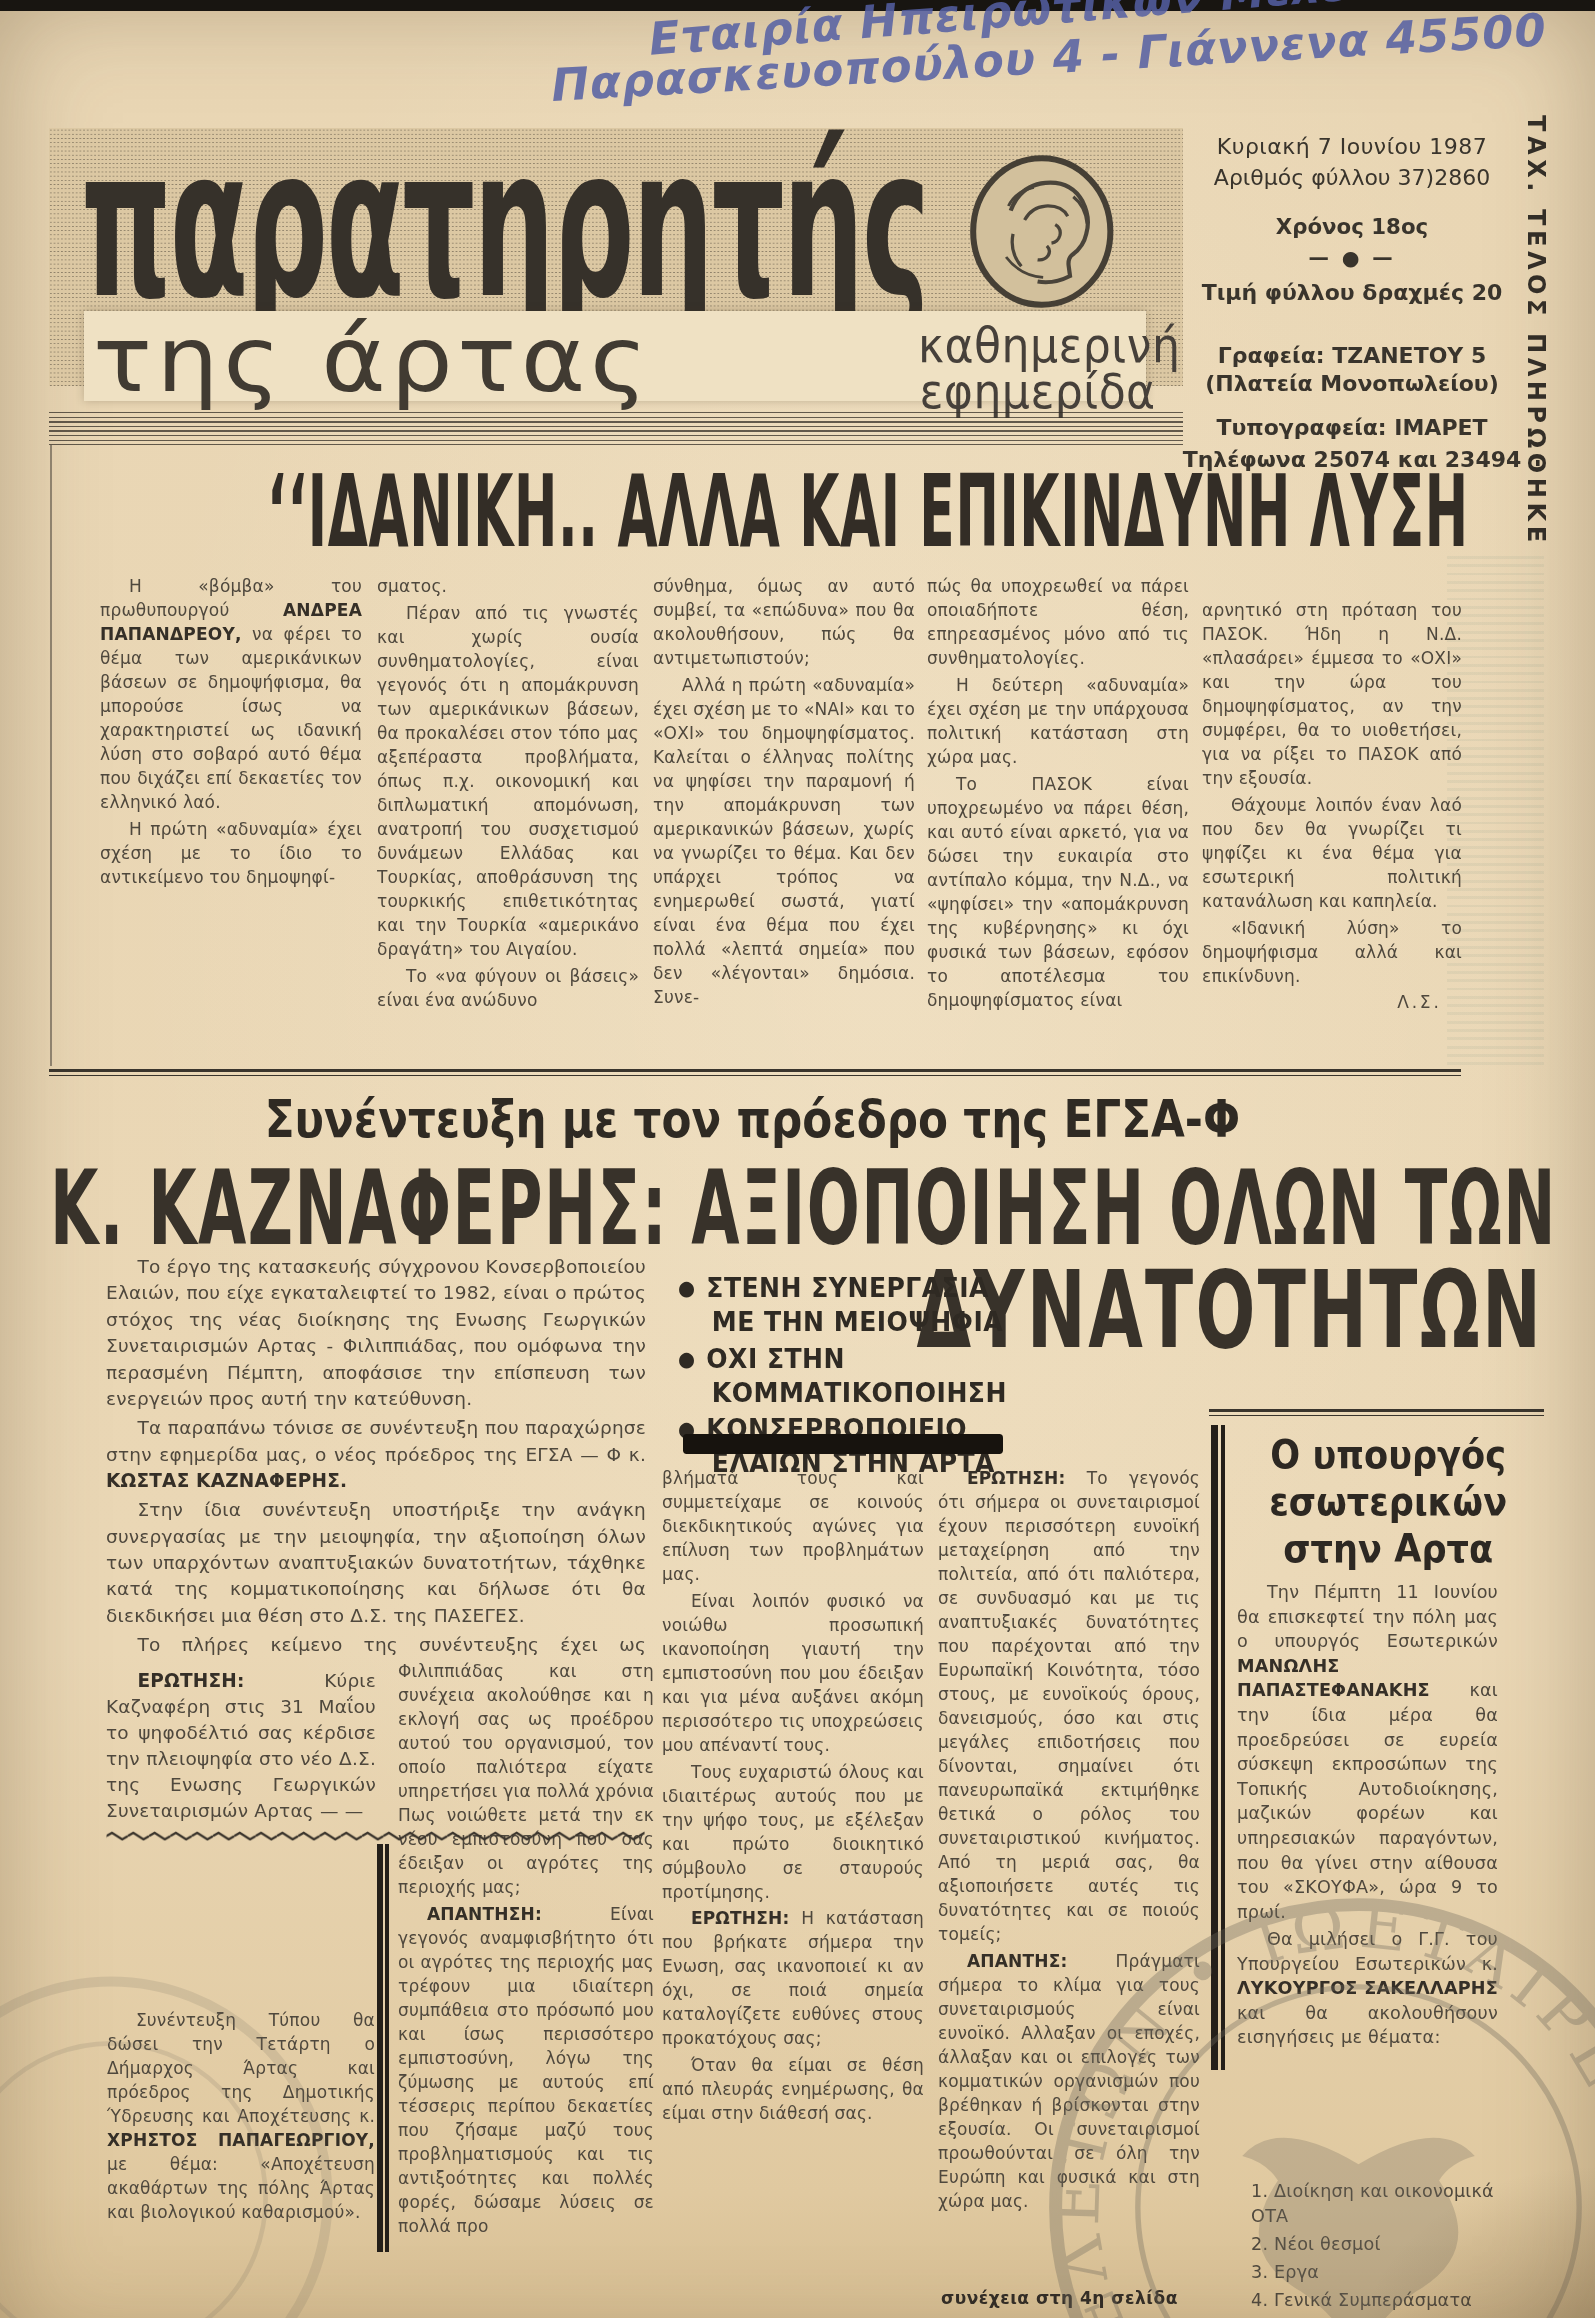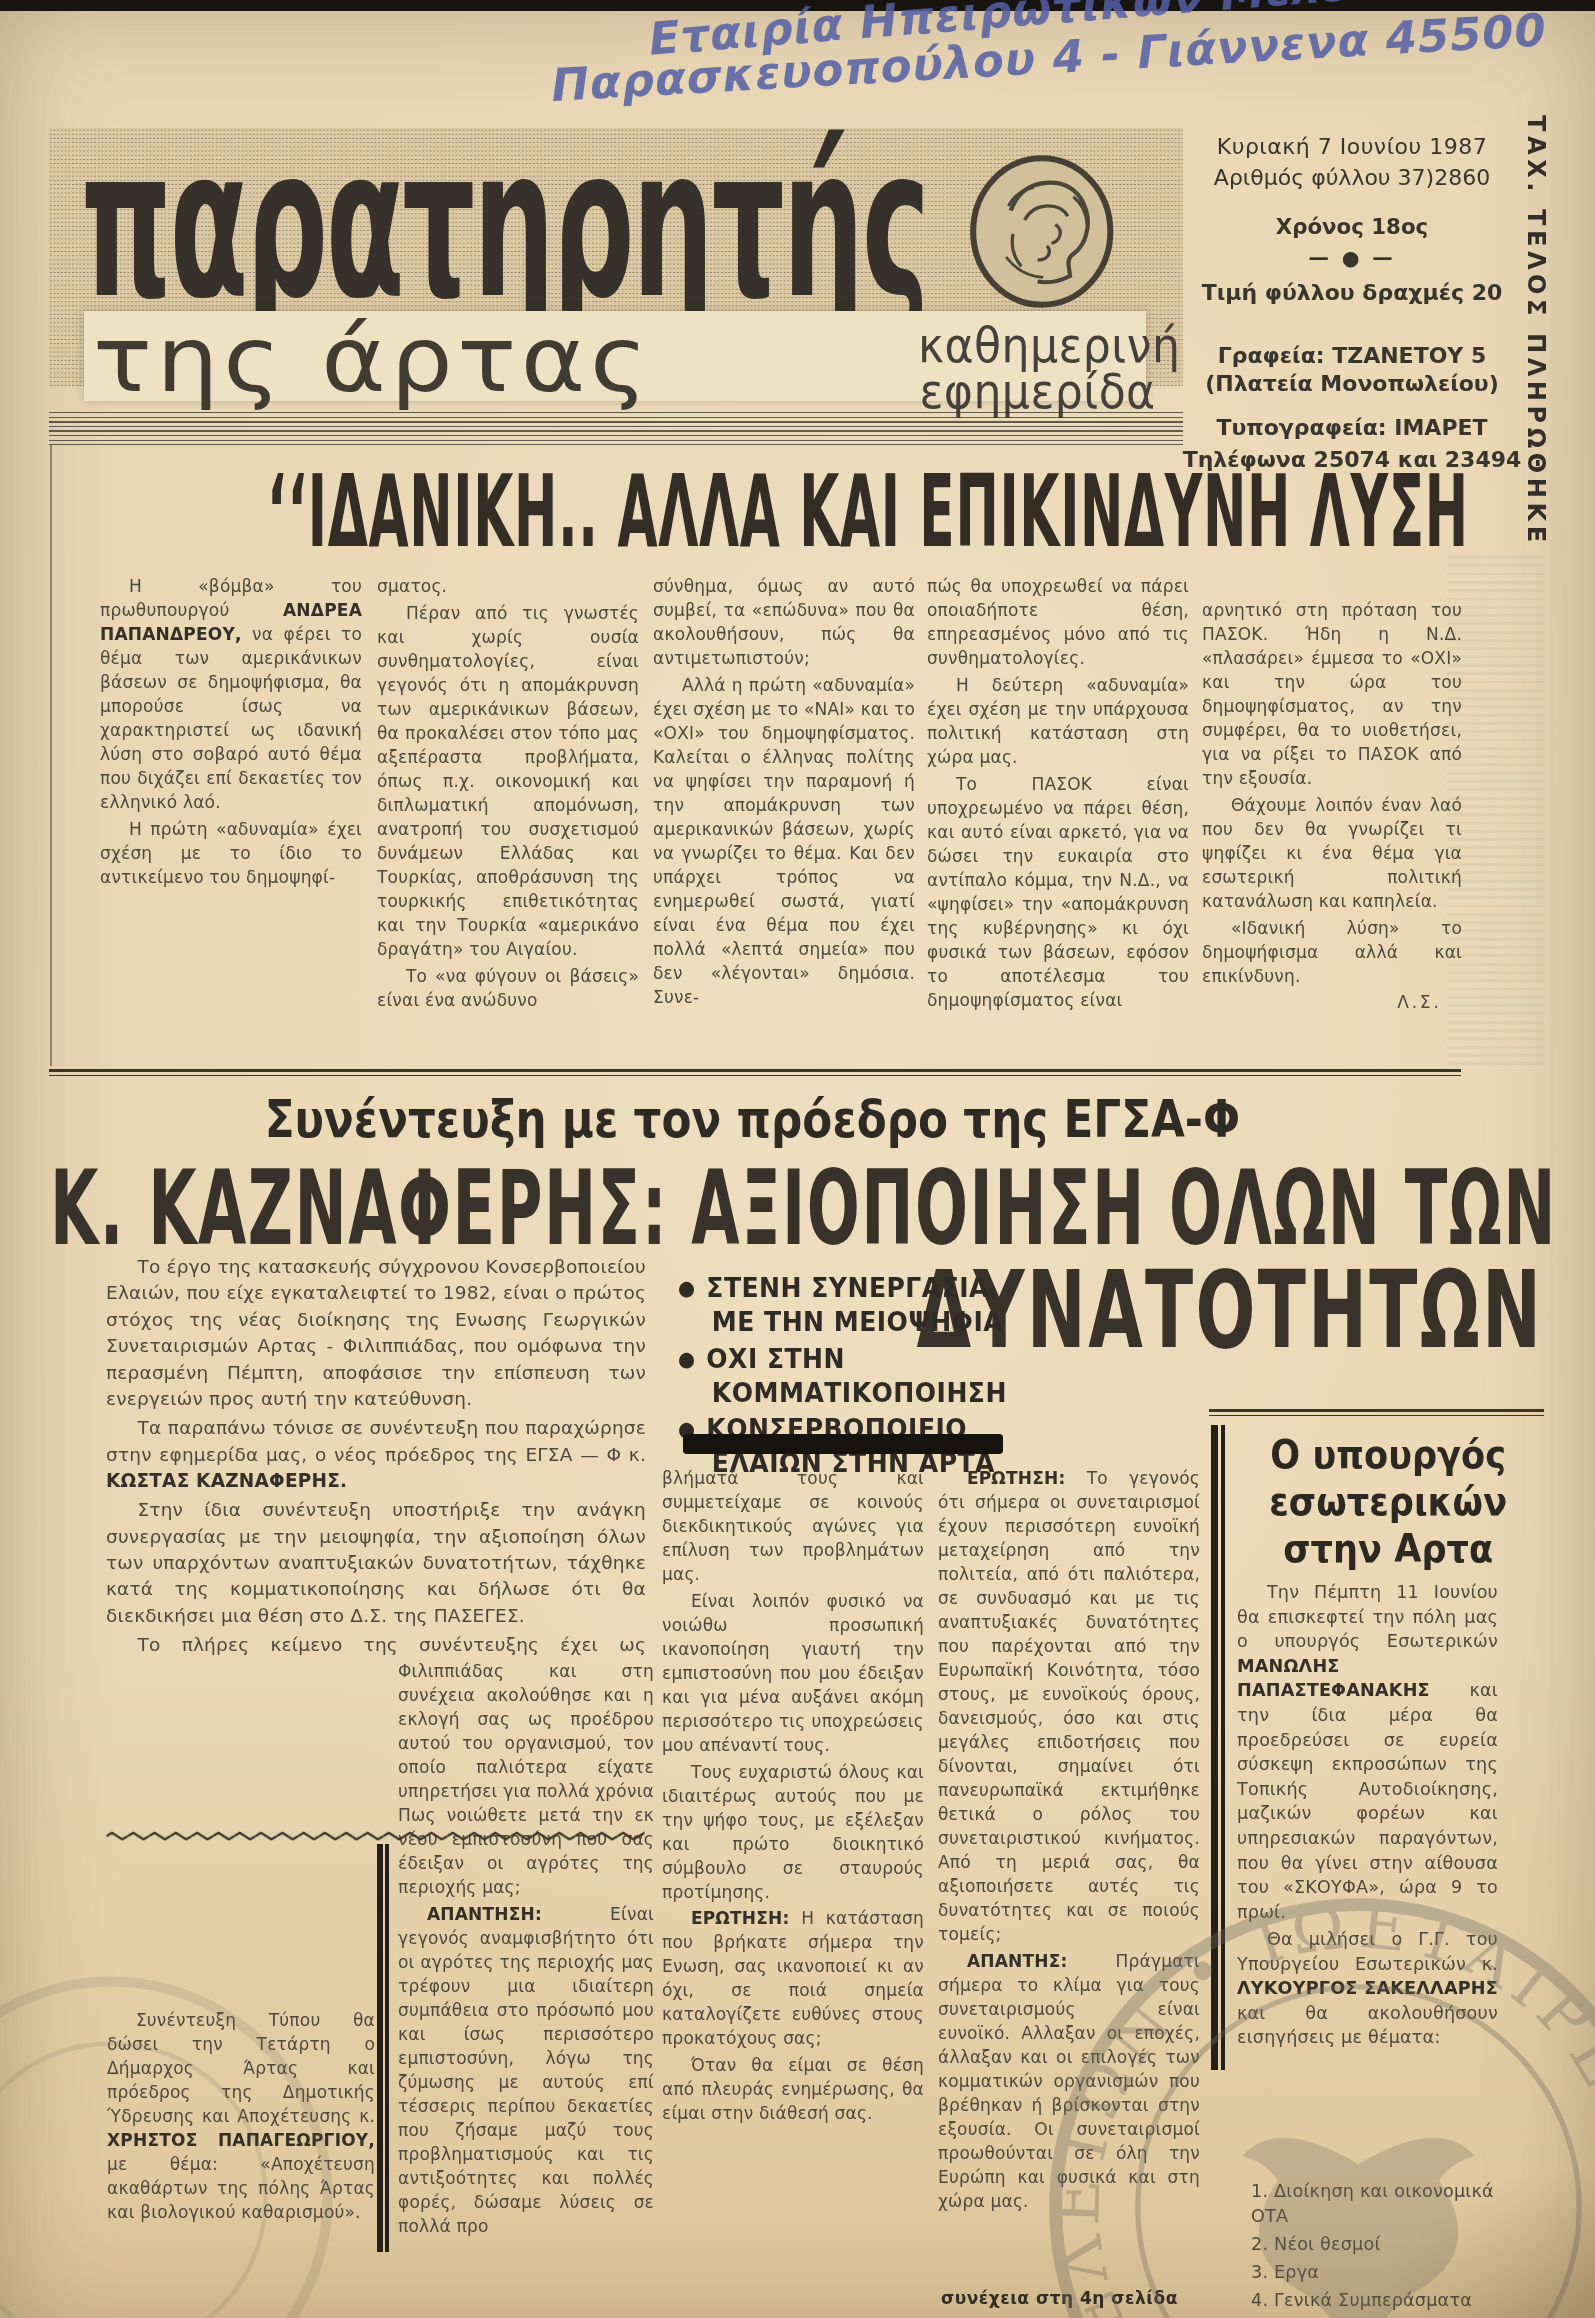--- a/index.html
+++ b/index.html
@@ -215,20 +215,23 @@
         <p>ΚΟΝΣΕΡΒΟΠΟΙΕΙΟ ΕΛΑΙΩΝ ΣΤΗΝ ΑΡΤΑ</p>
       </div>
   </div>
   <div class="abs bullets-bar"></div>
 
   <div class="abs txt intro">
       <p>Το έργο της κατασκευής σύγχρονου Κονσερβοποιείου Ελαιών, που είχε εγκαταλειφτεί το 1982, είναι ο πρώτος στόχος της νέας διοίκησης της Ενωσης Γεωργικών Συνεταιρισμών Αρτας - Φιλιππιάδας, που ομόφωνα την περασμένη Πέμπτη, αποφάσισε την επίσπευση των ενεργειών προς αυτή την κατεύθυνση.</p>
       <p>Τα παραπάνω τόνισε σε συνέντευξη που παραχώρησε στην εφημερίδα μας, ο νέος πρόεδρος της ΕΓΣΑ — Φ κ. <b>ΚΩΣΤΑΣ ΚΑΖΝΑΦΕΡΗΣ.</b></p>
       <p>Στην ίδια συνέντευξη υποστήριξε την ανάγκη συνεργασίας με την μειοψηφία, την αξιοποίηση όλων των υπαρχόντων αναπτυξιακών δυνατοτήτων, τάχθηκε κατά της κομματικοποίησης και δήλωσε ότι θα διεκδικήσει μια θέση στο Δ.Σ. της ΠΑΣΕΓΕΣ.</p>
       <p>Το πλήρες κείμενο της συνέντευξης έχει ως ακολούθως:</p>
+    </div>
+  <div class="abs txt colA">
+      <p><b>ΕΡΩΤΗΣΗ:</b> Κύριε Καζναφέρη στις 31 Μαΐου το ψηφοδέλτιό σας κέρδισε την πλειοψηφία στο νέο Δ.Σ. της Ενωσης Γεωργικών Συνεταιρισμών Αρτας — —</p>
     </div>
   <div class="abs txt cont colB">
       <p>Φιλιππιάδας και στη συνέχεια ακολούθησε και η εκλογή σας ως προέδρου αυτού του οργανισμού, τον οποίο παλιότερα είχατε υπηρετήσει για πολλά χρόνια Πως νοιώθετε μετά την εκ νέου εμπιστοσύνη που σας έδειξαν οι αγρότες της περιοχής μας;</p>
       <p><b>ΑΠΑΝΤΗΣΗ:</b> Είναι γεγονός αναμφισβήτητο ότι οι αγρότες της περιοχής μας τρέφουν μια ιδιαίτερη συμπάθεια στο πρόσωπό μου και ίσως περισσότερο εμπιστοσύνη, λόγω της ζύμωσης με αυτούς επί τέσσερις περίπου δεκαετίες που ζήσαμε μαζύ τους προβληματισμούς και τις αντιξοότητες και πολλές φορές, δώσαμε λύσεις σε πολλά προ</p>
     </div>
   <div class="abs txt cont colC">
       <p>βλήματά τους και συμμετείχαμε σε κοινούς διεκδικητικούς αγώνες για επίλυση των προβλημάτων μας.</p>
       <p>Είναι λοιπόν φυσικό να νοιώθω προσωπική ικανοποίηση γιαυτή την εμπιστοσύνη που μου έδειξαν και για μένα αυξάνει ακόμη περισσότερο τις υποχρεώσεις μου απέναντί τους.</p>
       <p>Τους ευχαριστώ όλους και ιδιαιτέρως αυτούς που με την ψήφο τους, με εξέλεξαν και πρώτο διοικητικό σύμβουλο σε σταυρούς προτίμησης.</p>
       <p><b>ΕΡΩΤΗΣΗ:</b> Η κατάσταση που βρήκατε σήμερα την Ενωση, σας ικανοποιεί κι αν όχι, σε ποιά σημεία καταλογίζετε ευθύνες στους προκατόχους σας;</p>

